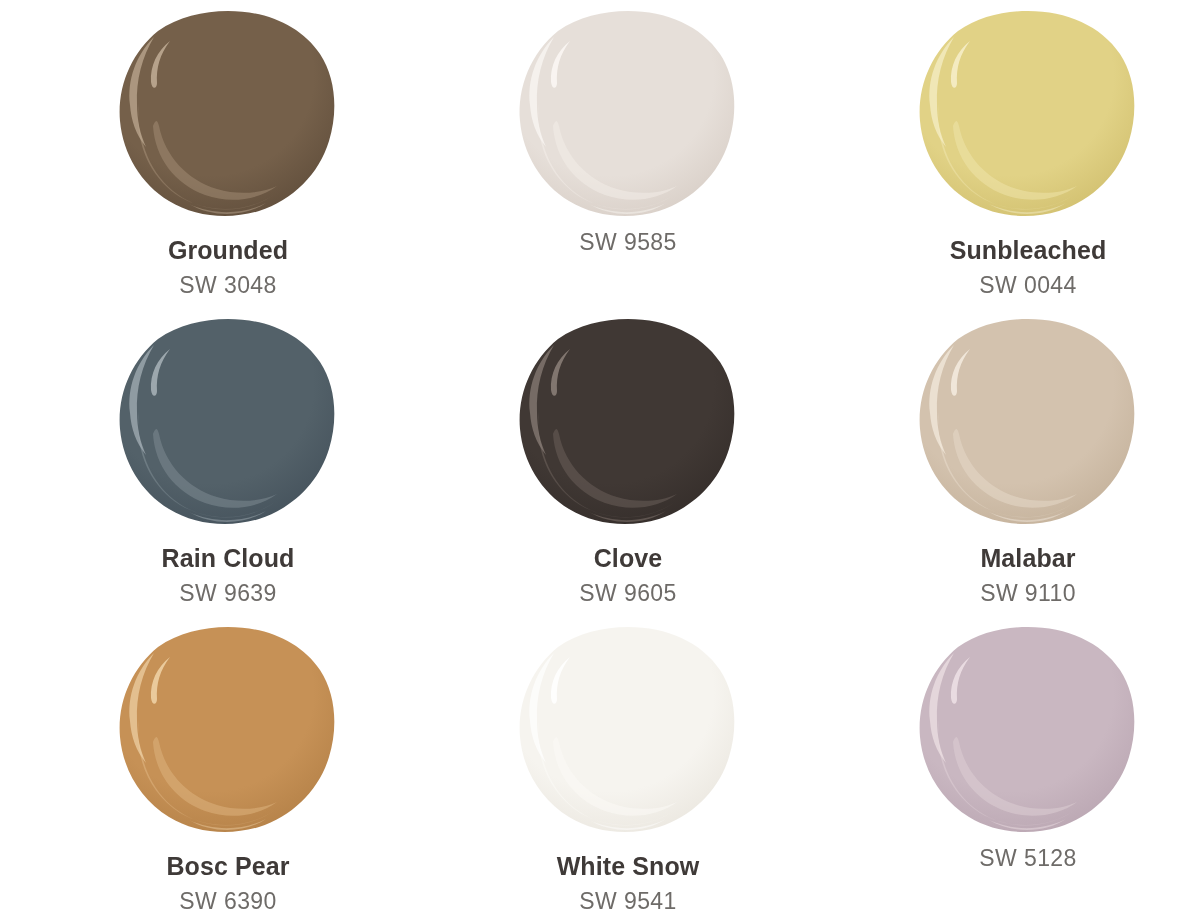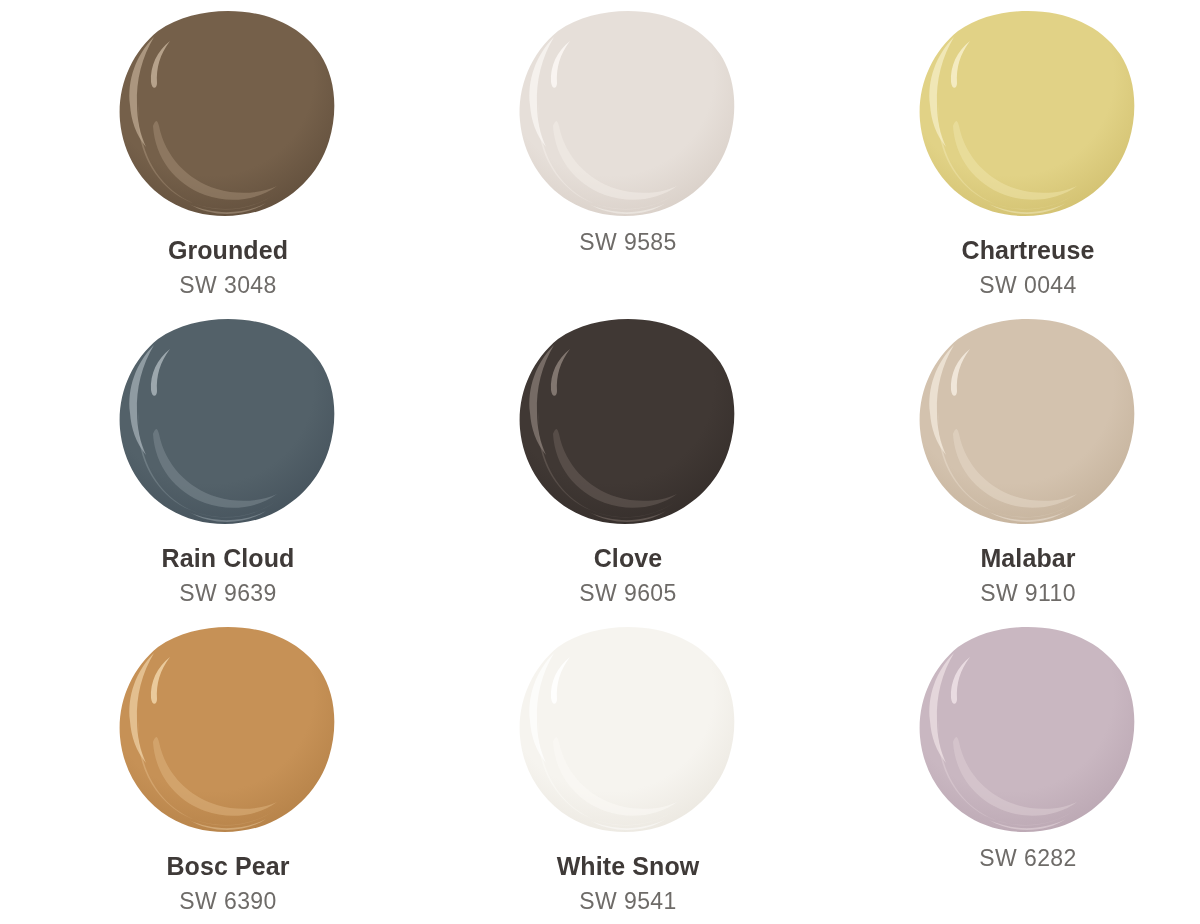--- a/index.html
+++ b/index.html
@@ -235,21 +235,21 @@
       <path d="M34 74
                C 33 58, 40 43, 53 33
                C 43 46, 39 60, 40 75
                C 40 81, 35 82, 34 74 Z" fill="#f7f0cb" opacity="0.85"></path>
 
       <path d="M72 196
                C 96 207, 125 207, 149 195
                C 128 209, 96 210, 72 196 Z" fill="#f7f0cb" opacity="0.45"></path>
     </svg>
       </div>
-      <div class="swatch-name">Chartreuse</div>
+      <div class="swatch-name">Sunbleached</div>
       <div class="swatch-code">SW 0044</div>
     </div>
     <div class="swatch">
       <div class="blob-wrap">
     <svg class="blob-svg" viewBox="0 0 222 214" xmlns="http://www.w3.org/2000/svg">
       <defs>
         <radialGradient id="body-sw3" cx="42%" cy="32%" r="78%">
           <stop offset="0%" stop-color="#536169"></stop>
           <stop offset="62%" stop-color="#536169"></stop>
           <stop offset="100%" stop-color="#43505a"></stop>
@@ -577,15 +577,15 @@
       <path d="M34 74
                C 33 58, 40 43, 53 33
                C 43 46, 39 60, 40 75
                C 40 81, 35 82, 34 74 Z" fill="#efe2e6" opacity="0.85"></path>
 
       <path d="M72 196
                C 96 207, 125 207, 149 195
                C 128 209, 96 210, 72 196 Z" fill="#efe2e6" opacity="0.45"></path>
     </svg>
       </div>
-      <div class="swatch-code">SW 6282</div>
+      <div class="swatch-code">SW 5128</div>
     </div>
   </div>
 
 </body></html>

